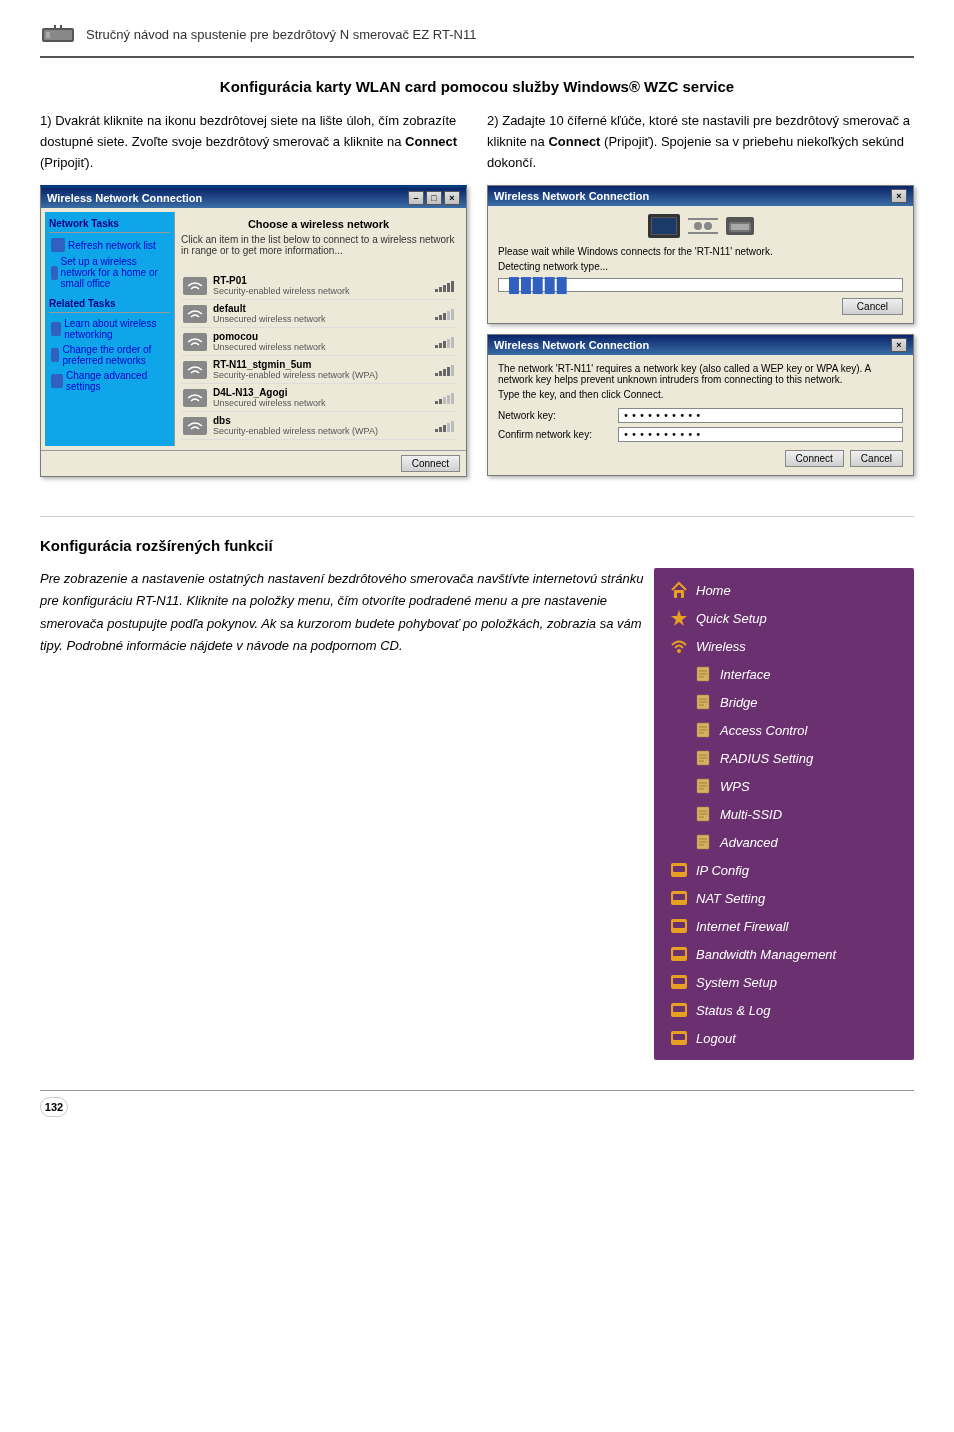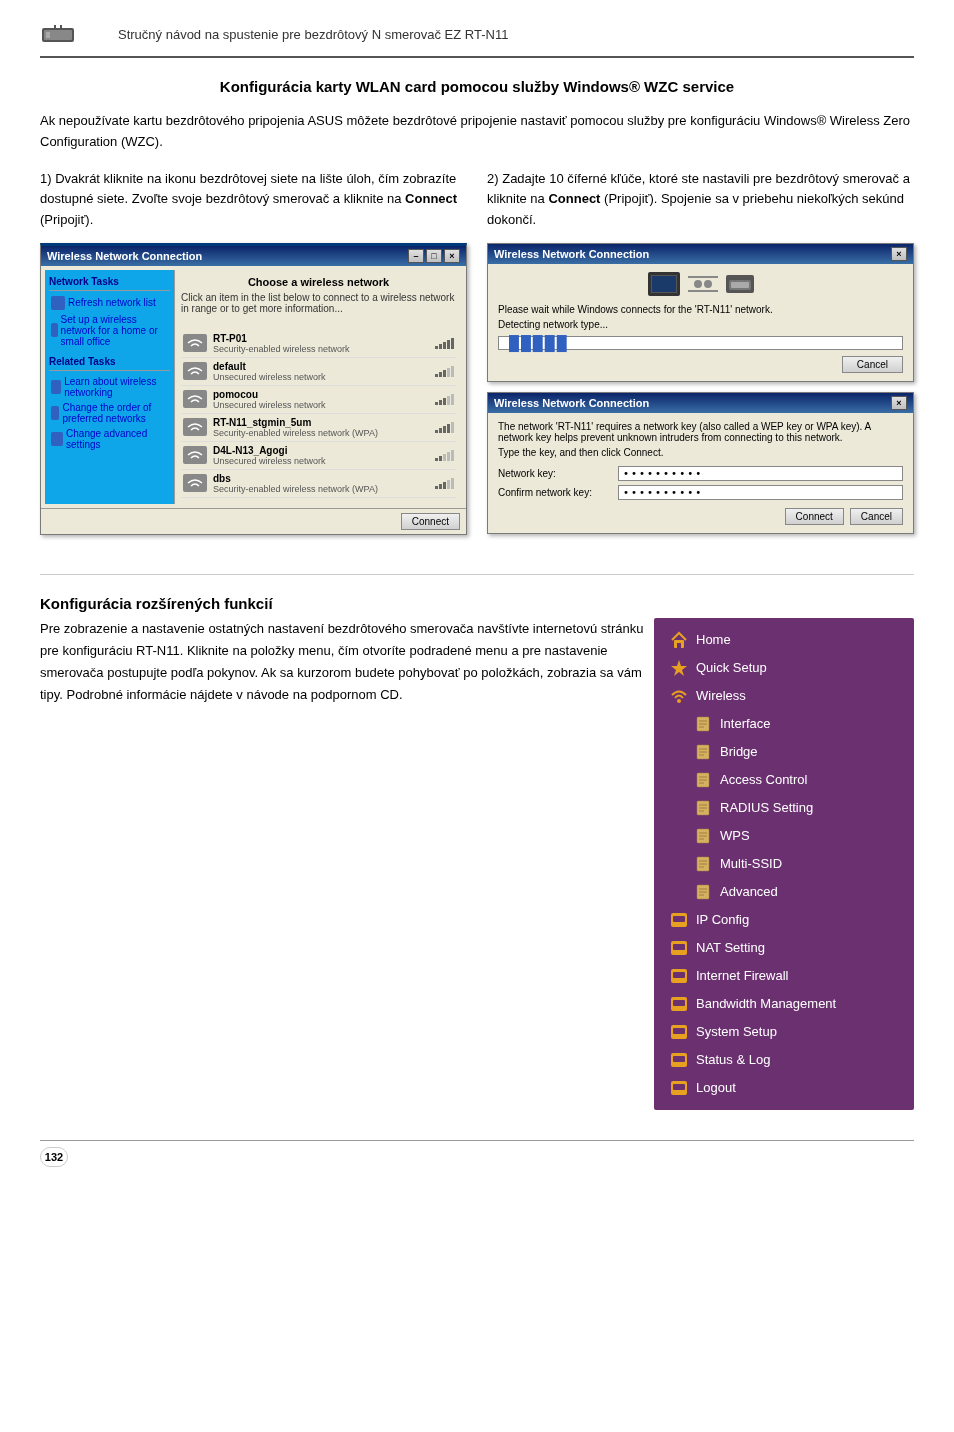--- a/index.html
+++ b/index.html
@@ -14,21 +14,20 @@
     .page {
       width: 954px;
       padding: 20px 40px 40px 40px;
     }
     .top-bar {
       display: flex;
       align-items: center;
       border-bottom: 2px solid #555;
       padding-bottom: 8px;
       margin-bottom: 20px;
-      gap: 32px;
     }
     .top-bar-icon {
       width: 36px;
       height: 28px;
       margin-right: 10px;
     }
     .top-bar-title {
       font-size: 13px;
       color: #333;
     }
@@ -296,24 +295,25 @@
       margin-top: 8px;
     }
 
     
     .section-2 {
       margin-top: 20px;
     }
     .section-2-title {
       font-size: 15px;
       font-weight: bold;
-      margin-bottom: 6px;
+      margin-bottom: 14px;
     }
     .section-2-body {
       display: flex;
+      font-style: italic;
     }
     .section-2-text {
       flex: 1;
       font-size: 13px;
       line-height: 1.7;
     }
     .menu-panel {
       width: 260px;
       background: #6b3070;
       padding: 8px 0;
@@ -375,21 +375,20 @@
       <rect x="4" y="10" width="28" height="10" rx="1" fill="#888"></rect>
       <rect x="6" y="12" width="4" height="6" fill="#aaa"></rect>
       <rect x="14" y="5" width="2" height="4" fill="#555"></rect>
       <rect x="20" y="5" width="2" height="4" fill="#555"></rect>
     </svg>
     <span class="top-bar-title">Stručný návod na spustenie pre bezdrôtový N smerovač EZ RT-N11</span>
   </div>
 
   <div class="section-title">Konfigurácia karty WLAN card pomocou služby Windows®  WZC service</div>
 
-  <p class="intro-text">Ak nepoužívate kartu bezdrôtového pripojenia ASUS môžete bezdrôtové pripojenie nastaviť pomocou služby pre konfiguráciu Windows® Wireless Zero Configuration (WZC).</p>
 
   <div class="two-column">
 
     <div class="col-left">
       <p class="step-text">
         <span>1)</span>
         <span>Dvakrát kliknite na ikonu bezdrôtovej siete na lište úloh, čím zobrazíte dostupné siete. Zvoľte svoje bezdrôtový smerovač a kliknite na</span>
         <strong>Connect</strong>
         <span>(Pripojiť).</span>
       </p>

